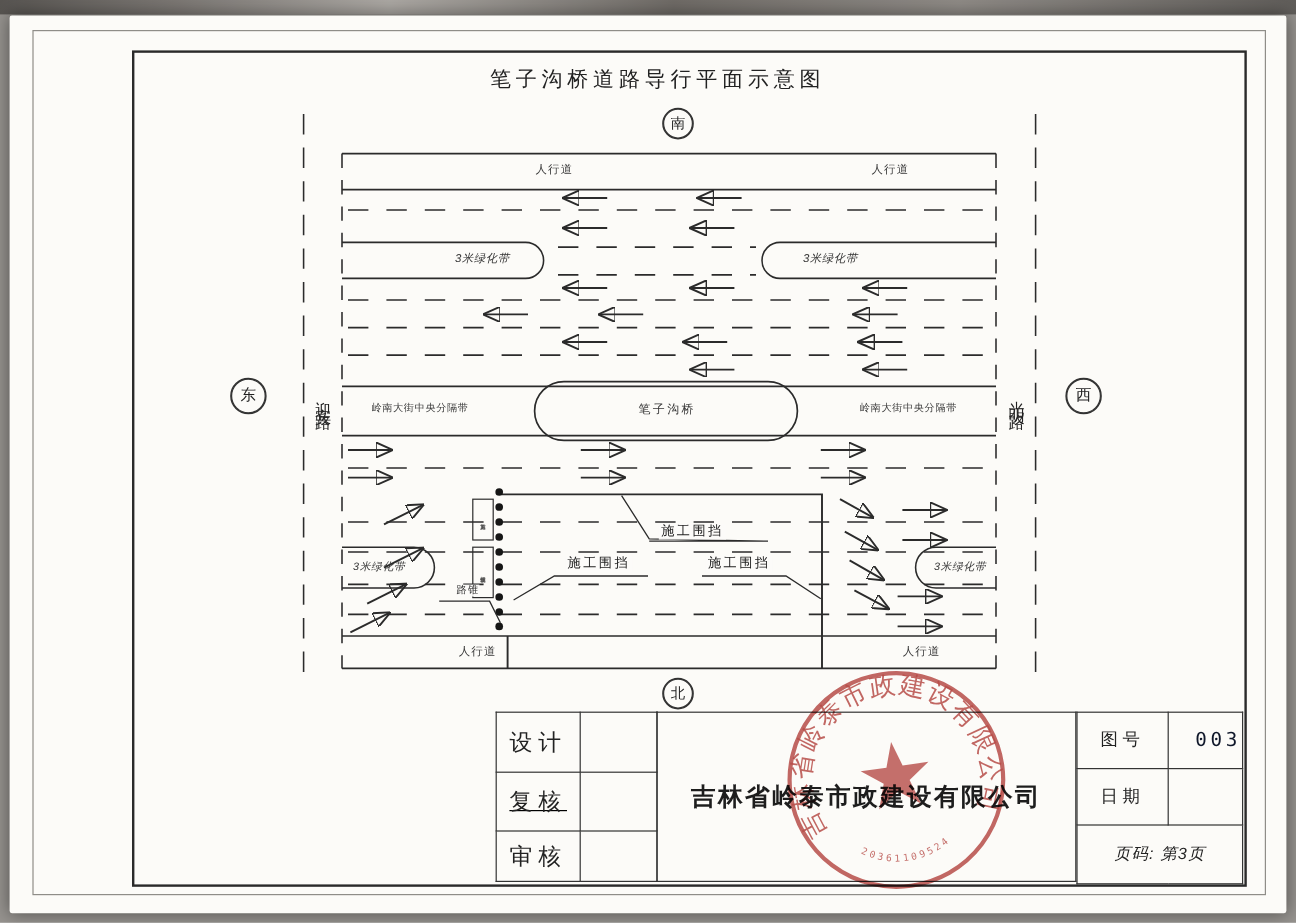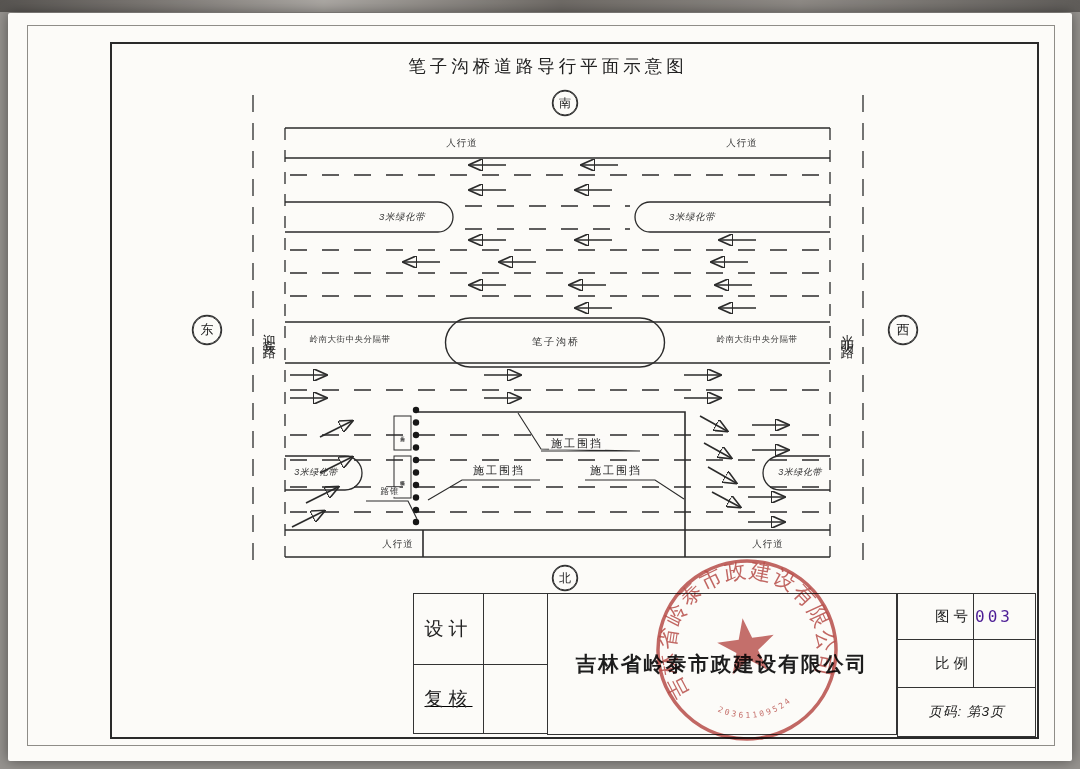--- a/index.html
+++ b/index.html
@@ -60,22 +60,22 @@
   table.tb td{
     border:1.5px solid #333;color:#222;box-sizing:border-box;
     font-family:"Liberation Sans","DejaVu Sans",sans-serif;
   }
   #tb-left{left:413px;top:593px;width:134px;height:141px;}
   #tb-left td.lbl{width:70px;text-align:center;font-size:19px;letter-spacing:5px;}
   #tb-left td.val{width:64px;}
   #tb-company{left:547px;top:593px;width:350px;height:141px;}
   #tb-company td{text-align:center;font-size:20.5px;letter-spacing:2px;font-weight:600;color:#1d1d1d;}
   #tb-right{left:897px;top:593px;width:138px;height:144px;}
-  #tb-right td.lbl{width:76px;text-align:right;font-size:14.5px;letter-spacing:4px;}
-  #tb-right td.val{width:62px;text-align:left;font-size:16px;letter-spacing:3px;color:#4c1d95;font-family:"DejaVu Sans Mono",monospace;}
+  #tb-right td.lbl{width:76px;text-align:center;font-size:14.5px;letter-spacing:4px;}
+  #tb-right td.val{width:62px;text-align:right;font-size:16px;letter-spacing:3px;color:#0f172a;font-family:"DejaVu Sans Mono",monospace;}
   #tb-right td.page{text-align:center;font-size:13.5px;letter-spacing:1px;font-style:italic;}
 </style>
 </head>
 <body>
 
 <div id="page">
   <div class="photo-top-shadow"></div>
   <div class="paper"></div>
   <div class="outer-frame"></div>
   <div class="inner-frame"></div>
@@ -260,39 +260,43 @@
   <table class="tb" id="tb-left">
     <tbody>
         <tr style="height:50px;">
       <td class="lbl">设计</td>
       <td class="val"></td>
     </tr>
     <tr style="height:49px;text-decoration:underline;">
       <td class="lbl">复核</td>
       <td class="val"></td>
     </tr>
+    <tr style="height:42px;">
+      <td class="lbl">审核</td>
+      <td class="val"></td>
+    </tr>
   </tbody>
     </table>
 
   <table class="tb" id="tb-company">
     <tbody>
         <tr style="height:141px;">
       <td>吉林省岭泰市政建设有限公司</td>
     </tr>
   </tbody>
     </table>
 
   <table class="tb" id="tb-right">
     <tbody>
         <tr style="height:35px;">
       <td class="lbl">图号</td>
       <td class="val">003</td>
     </tr>
-    <tr style="height:37px;">
-      <td class="lbl">比例</td>
+    <tr style="height:35px;">
+      <td class="lbl">日期</td>
       <td class="val"></td>
     </tr>
     <tr style="height:37px;">
       <td class="page" colspan="2">页码: 第3页</td>
     </tr>
   </tbody>
     </table>
 
   <svg id="stamp-svg" width="250" height="235" viewBox="622 532 250 235">
     <g transform="rotate(-8 747 650)">

